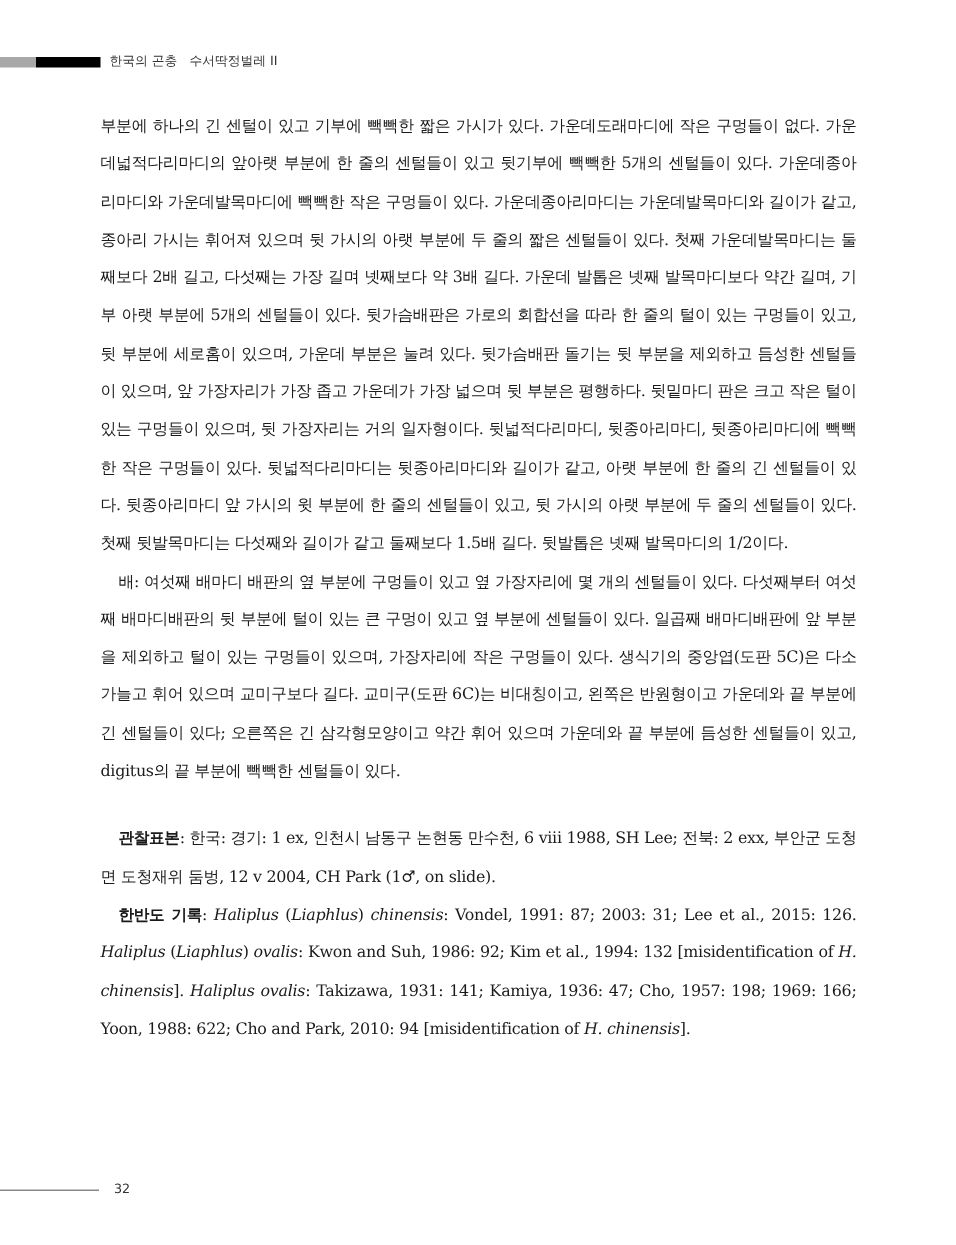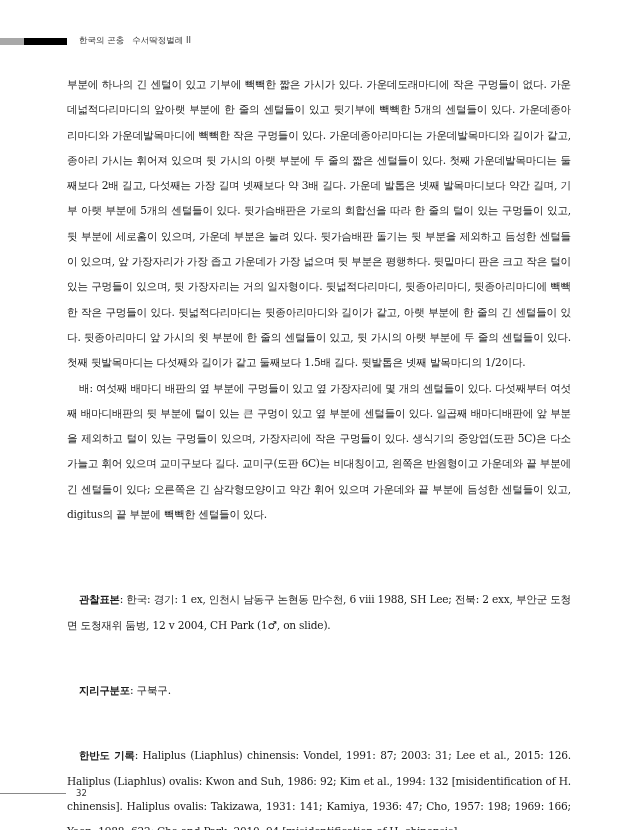--- a/index.html
+++ b/index.html
@@ -1,30 +1,30 @@
 <!DOCTYPE html>
 <html><head>
   <meta charset="utf-8">
   <style>
     html, body { margin: 0; padding: 0; background: #ffffff; }
     body { width: 637px; height: 830px; position: relative; overflow: hidden;
            font-family: "DejaVu Serif", "Liberation Serif", serif; color: #1a1a1a; }
     .header { position: absolute; top: 35px; left: 0; height: 12px; display: flex; align-items: center; }
     .bar-gray { width: 24px; height: 7px; background: #a8a8a8; }
     .bar-black { width: 43px; height: 7px; background: #000000; }
-    .running-head { margin-left: 12px; font-family: "DejaVu Sans", "Liberation Sans", sans-serif;
+    .running-head { margin-left: 6px; font-family: "DejaVu Sans", "Liberation Sans", sans-serif;
                     font-size: 8.5px; color: #333; white-space: pre; }
     .content { position: absolute; left: 67px; top: 72px; width: 504px; }
     .para { font-size: 10.6px; line-height: 25.3px; text-align: justify; margin: 0; letter-spacing: -0.2px; }
     .indent { text-indent: 12px; }
     .gap { height: 20px; }
     .record { font-size: 10.6px; line-height: 25.3px; margin: 0; text-align: justify; letter-spacing: -0.2px; }
-    .record.indent { text-indent: 12px; margin-top: 40px; }
+    .record.indent { text-indent: 12px; }
     .label { font-family: "DejaVu Sans", "Liberation Sans", sans-serif; font-weight: bold; font-size: 10.4px; }
-    .ital { }
+    .ital { font-style: italic; }
     .footer { position: absolute; top: 788px; left: 0; display: flex; align-items: center; }
     .footer-line { width: 66px; height: 1px; background: #888; }
     .page-number { margin-left: 10px; font-family: "DejaVu Sans", "Liberation Sans", sans-serif; font-size: 8.5px; color: #333; }
   </style>
 </head>
 <body>
 
 <div class="header">
   <div class="bar-gray"></div>
   <div class="bar-black"></div>
@@ -34,23 +34,20 @@
 <div class="content">
   <p class="para">부분에 하나의 긴 센털이 있고 기부에 빽빽한 짧은 가시가 있다. 가운데도래마디에 작은 구멍들이 없다. 가운데넓적다리마디의 앞아랫 부분에 한 줄의 센털들이 있고 뒷기부에 빽빽한 5개의 센털들이 있다. 가운데종아리마디와 가운데발목마디에 빽빽한 작은 구멍들이 있다. 가운데종아리마디는 가운데발목마디와 길이가 같고, 종아리 가시는 휘어져 있으며 뒷 가시의 아랫 부분에 두 줄의 짧은 센털들이 있다. 첫째 가운데발목마디는 둘째보다 2배 길고, 다섯째는 가장 길며 넷째보다 약 3배 길다. 가운데 발톱은 넷째 발목마디보다 약간 길며, 기부 아랫 부분에 5개의 센털들이 있다. 뒷가슴배판은 가로의 회합선을 따라 한 줄의 털이 있는 구멍들이 있고, 뒷 부분에 세로홈이 있으며, 가운데 부분은 눌려 있다. 뒷가슴배판 돌기는 뒷 부분을 제외하고 듬성한 센털들이 있으며, 앞 가장자리가 가장 좁고 가운데가 가장 넓으며 뒷 부분은 평행하다. 뒷밑마디 판은 크고 작은 털이 있는 구멍들이 있으며, 뒷 가장자리는 거의 일자형이다. 뒷넓적다리마디, 뒷종아리마디, 뒷종아리마디에 빽빽한 작은 구멍들이 있다. 뒷넓적다리마디는 뒷종아리마디와 길이가 같고, 아랫 부분에 한 줄의 긴 센털들이 있다. 뒷종아리마디 앞 가시의 윗 부분에 한 줄의 센털들이 있고, 뒷 가시의 아랫 부분에 두 줄의 센털들이 있다. 첫째 뒷발목마디는 다섯째와 길이가 같고 둘째보다 1.5배 길다. 뒷발톱은 넷째 발목마디의 1/2이다.</p>
   <p class="para indent">배: 여섯째 배마디 배판의 옆 부분에 구멍들이 있고 옆 가장자리에 몇 개의 센털들이 있다. 다섯째부터 여섯째 배마디배판의 뒷 부분에 털이 있는 큰 구멍이 있고 옆 부분에 센털들이 있다. 일곱째 배마디배판에 앞 부분을 제외하고 털이 있는 구멍들이 있으며, 가장자리에 작은 구멍들이 있다. 생식기의 중앙엽(도판 5C)은 다소 가늘고 휘어 있으며 교미구보다 길다. 교미구(도판 6C)는 비대칭이고, 왼쪽은 반원형이고 가운데와 끝 부분에 긴 센털들이 있다; 오른쪽은 긴 삼각형모양이고 약간 휘어 있으며 가운데와 끝 부분에 듬성한 센털들이 있고, digitus의 끝 부분에 빽빽한 센털들이 있다.</p>
 
   <div class="gap"></div>
 
   <p class="record indent">
     <span class="label">관찰표본</span><span>: 한국: 경기: 1 ex, 인천시 남동구 논현동 만수천, 6 viii 1988, SH Lee; 전북: 2 exx, 부안군 도청면 도청재위 둠벙, 12 v 2004, CH Park (1♂, on slide).</span>
   </p>
   <p class="record indent">
-    <span class="label">지리구분포</span><span>: 구북구.</span>
-  </p>
-  <p class="record indent">
     <span class="label">한반도 기록</span><span>: </span><span class="ital">Haliplus</span><span> (</span><span class="ital">Liaphlus</span><span>) </span><span class="ital">chinensis</span><span>: Vondel, 1991: 87; 2003: 31; Lee et al., 2015: 126. </span><span class="ital">Haliplus</span><span> (</span><span class="ital">Liaphlus</span><span>) </span><span class="ital">ovalis</span><span>: Kwon and Suh, 1986: 92; Kim et al., 1994: 132 [misidentification of </span><span class="ital">H. chinensis</span><span>]. </span><span class="ital">Haliplus ovalis</span><span>: Takizawa, 1931: 141; Kamiya, 1936: 47; Cho, 1957: 198; 1969: 166; Yoon, 1988: 622; Cho and Park, 2010: 94 [misidentification of </span><span class="ital">H. chinensis</span><span>].</span>
   </p>
 </div>
 
 <div class="footer">
   <div class="footer-line"></div>
   <span class="page-number">32</span>
 </div>
 
 </body></html>

